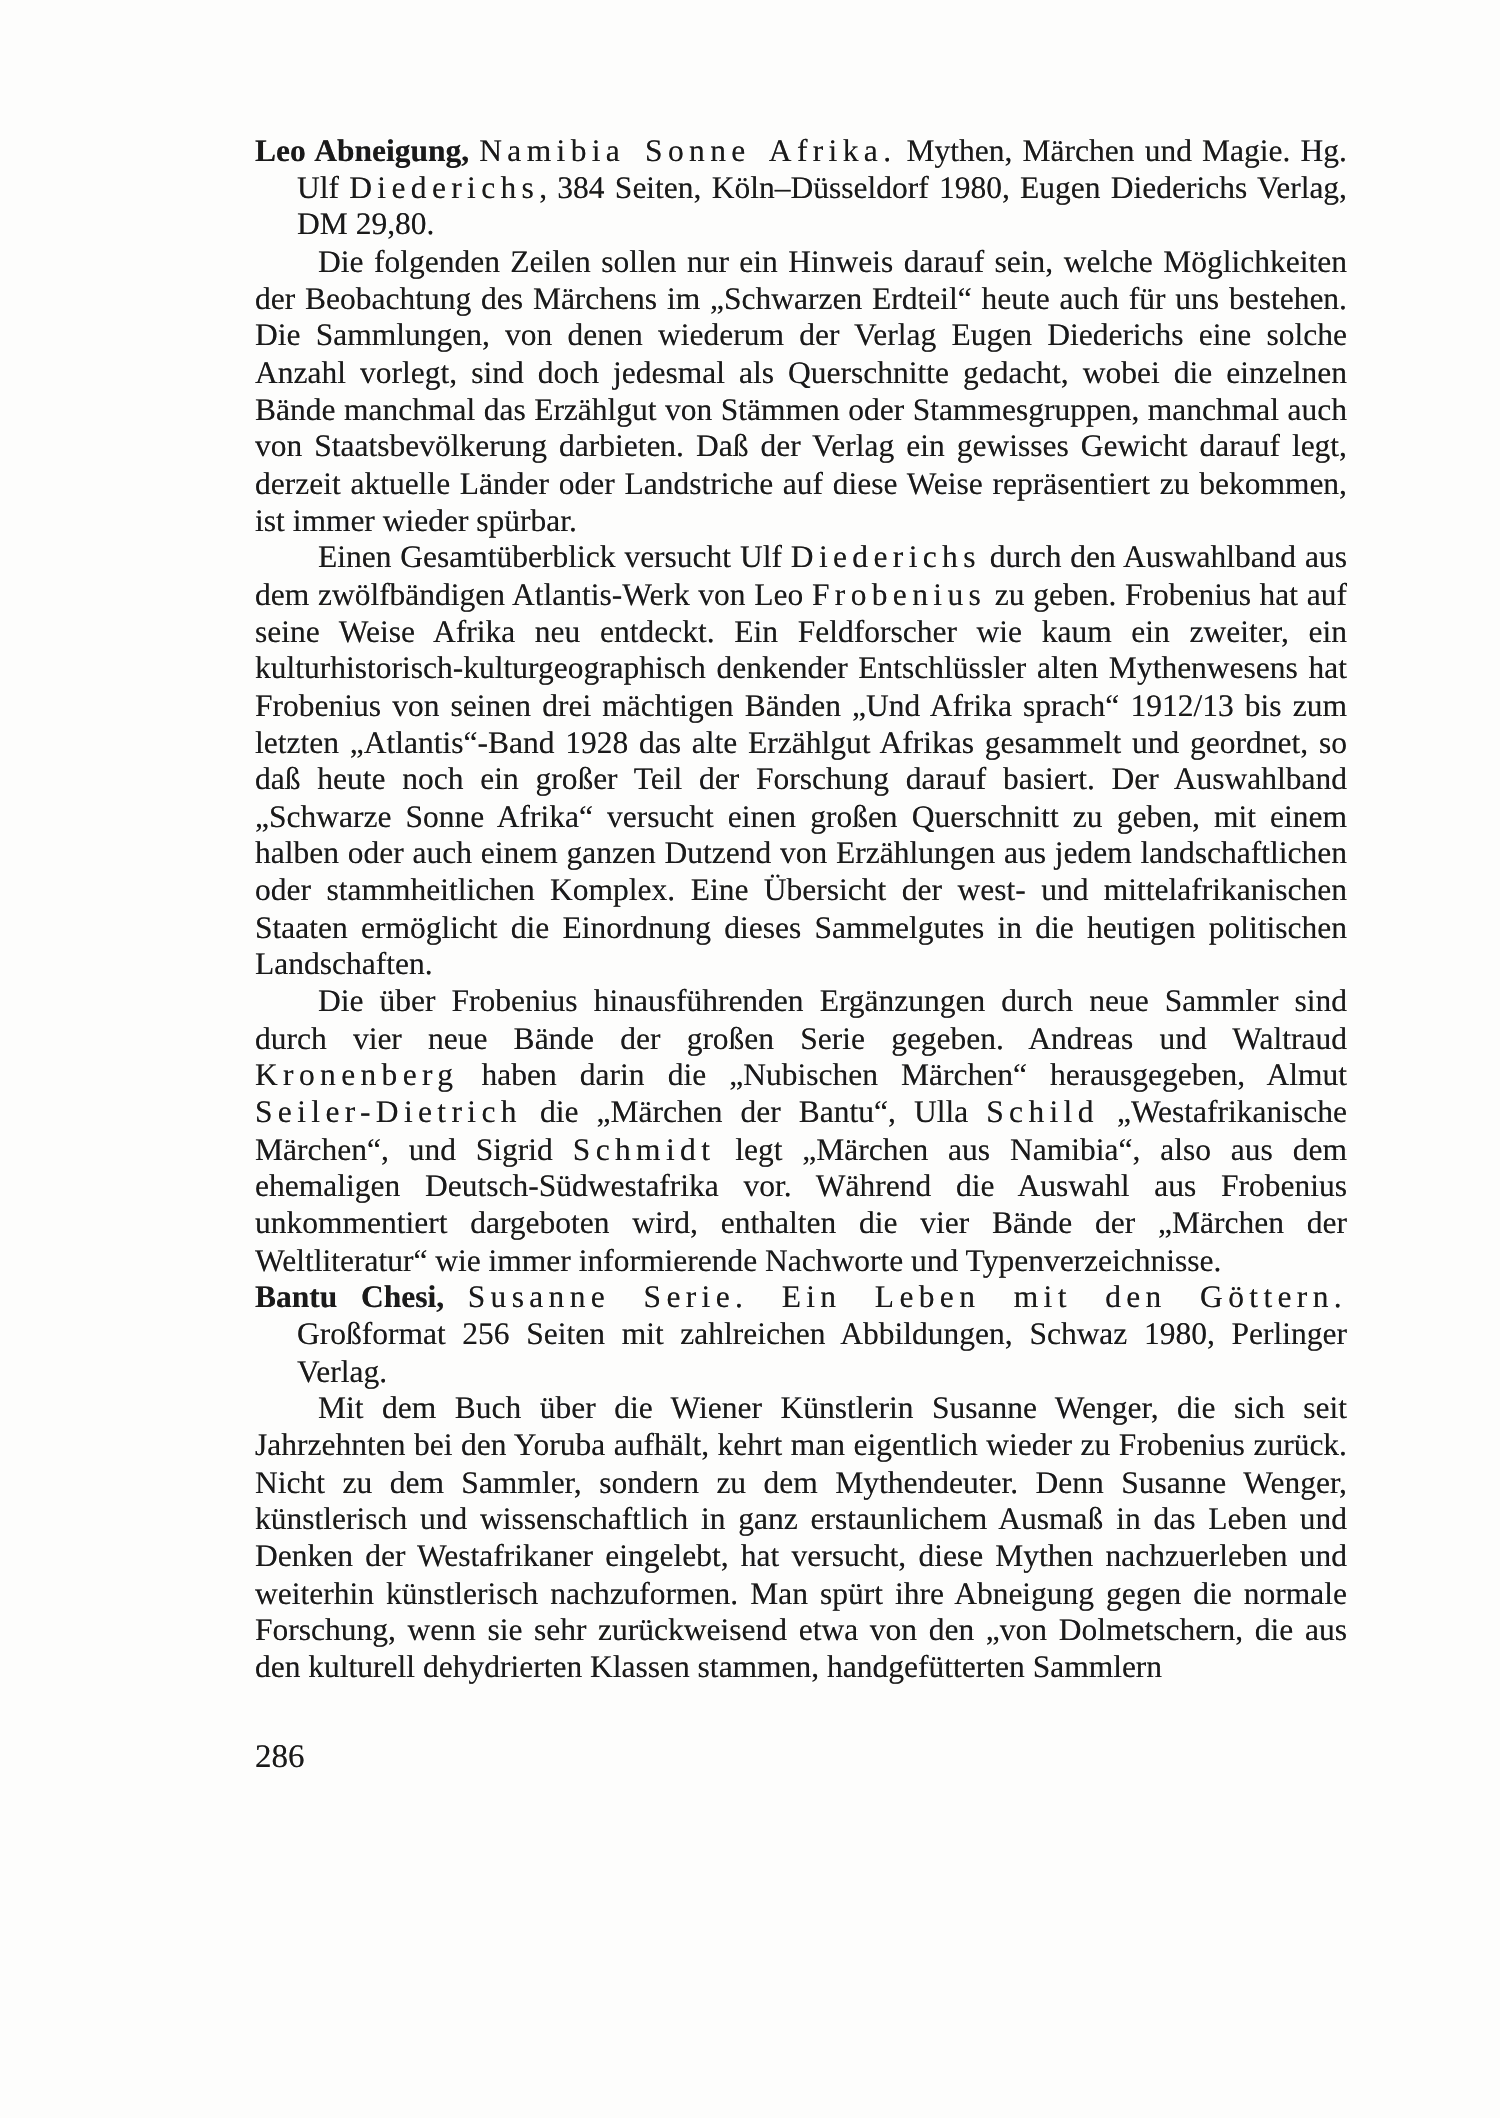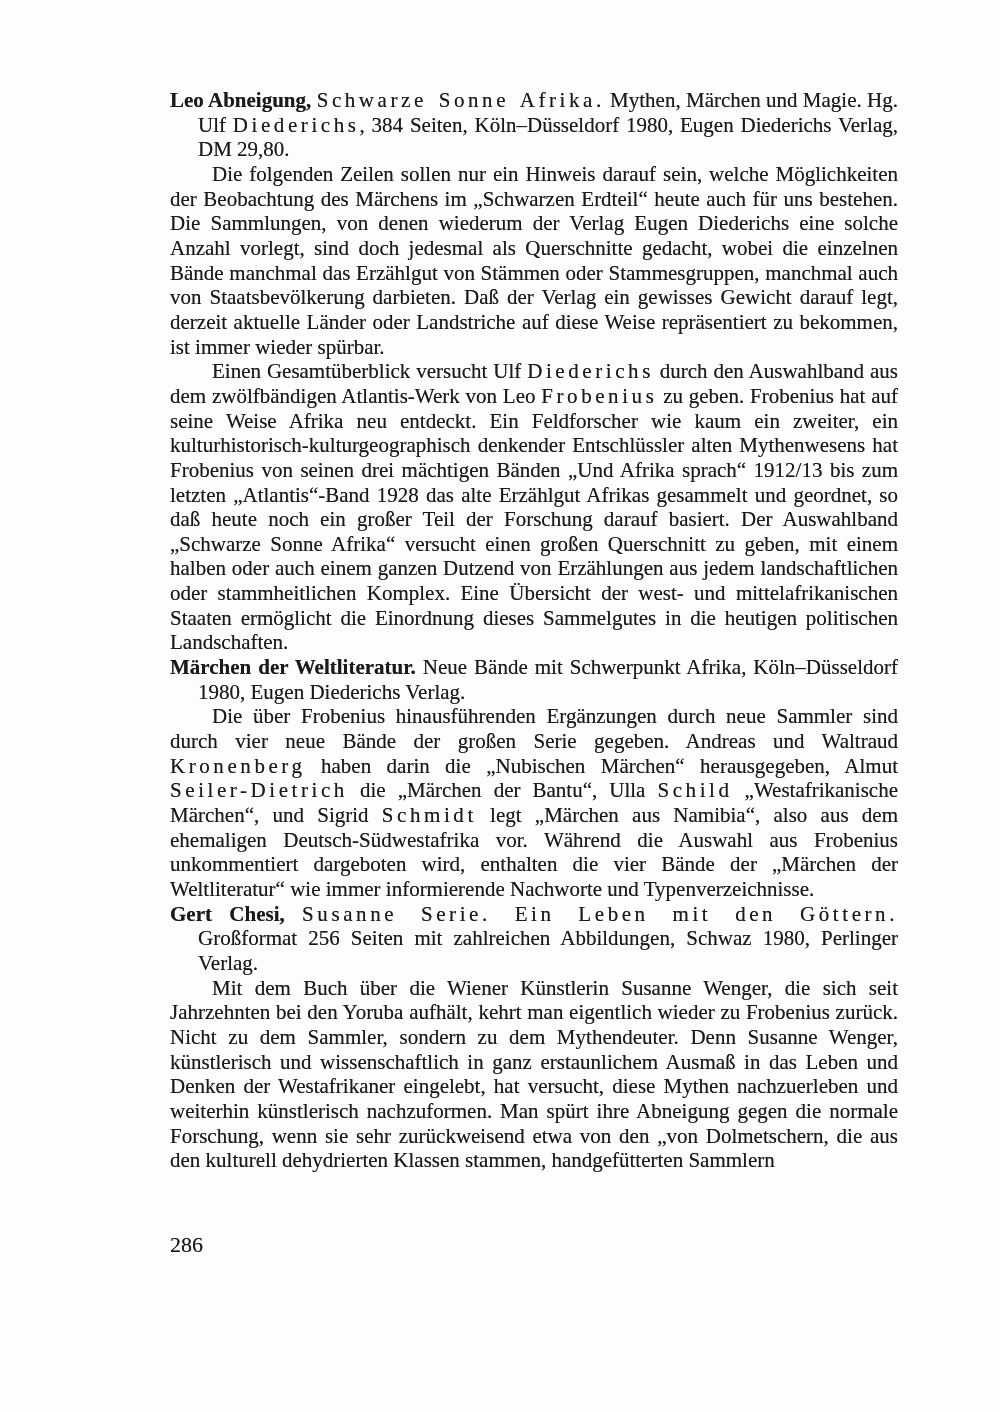--- a/index.html
+++ b/index.html
@@ -36,42 +36,41 @@
   }
   .bib-first { margin-bottom: 26px; }   
   .bib-mid   { margin-top: 6px; margin-bottom: 6px; }
   
   .para { text-indent: 42px; }
   .b  { font-weight: bold; }
   .sp { letter-spacing: 0.17em; word-spacing: 0.14em; }  
   .pagenum {
     position: absolute;
     left: 170px;
-    top: 1232px;
+    top: 1158px;
     font-size: 22px;
     line-height: 26px;
     text-shadow: 0 0 0.4px rgba(0,0,0,0.55);
   }
 </style>
 </head>
 <body>
 
 <div class="scan">
   <main class="textblock">
 
-    <p class="bib bib-first"><span class="b">Leo Abneigung, </span><span class="sp">Schwarze Sonne Afrika.</span><span> Mythen, Märchen und Magie. Hg. Ulf </span><span class="sp">Diederichs</span><span>, 384 Seiten, Köln–Düsseldorf 1980, Eugen Diederichs Verlag, DM 29,80.</span></p>
+    <p class="bib bib-first"><span class="b">Leo Abneigung, </span><span class="sp">Namibia Sonne Afrika.</span><span> Mythen, Märchen und Magie. Hg. Ulf </span><span class="sp">Diederichs</span><span>, 384 Seiten, Köln–Düsseldorf 1980, Eugen Diederichs Verlag, DM 29,80.</span></p>
 
     <p class="para"><span>Die folgenden Zeilen sollen nur ein Hinweis darauf sein, welche Möglichkeiten der Beobachtung des Märchens im „Schwarzen Erdteil“ heute auch für uns bestehen. Die Sammlungen, von denen wiederum der Verlag Eugen Diederichs eine solche Anzahl vorlegt, sind doch jedesmal als Querschnitte gedacht, wobei die einzelnen Bände manchmal das Erzählgut von Stämmen oder Stammesgruppen, manchmal auch von Staatsbevölkerung darbieten. Daß der Verlag ein gewisses Gewicht darauf legt, derzeit aktuelle Länder oder Landstriche auf diese Weise repräsentiert zu bekommen, ist immer wieder spürbar.</span></p>
 
     <p class="para"><span>Einen Gesamtüberblick versucht Ulf </span><span class="sp">Diederichs</span><span> durch den Auswahlband aus dem zwölfbändigen Atlantis-Werk von Leo </span><span class="sp">Frobenius</span><span> zu geben. Frobenius hat auf seine Weise Afrika neu entdeckt. Ein Feldforscher wie kaum ein zweiter, ein kulturhistorisch-kulturgeographisch denkender Entschlüssler alten Mythenwesens hat Frobenius von seinen drei mächtigen Bänden „Und Afrika sprach“ 1912/13 bis zum letzten „Atlantis“-Band 1928 das alte Erzählgut Afrikas gesammelt und geordnet, so daß heute noch ein großer Teil der Forschung darauf basiert. Der Auswahlband „Schwarze Sonne Afrika“ versucht einen großen Querschnitt zu geben, mit einem halben oder auch einem ganzen Dutzend von Erzählungen aus jedem landschaftlichen oder stammheitlichen Komplex. Eine Übersicht der west- und mittelafrikanischen Staaten ermöglicht die Einordnung dieses Sammelgutes in die heutigen politischen Landschaften.</span></p>
 
-    <p class="bib bib-mid"><span class="b">Märchen der Weltliteratur.</span><span> Neue Bände mit Schwerpunkt Afrika, Köln–Düsseldorf 1980, Eugen Diederichs Verlag.</span></p>
 
     <p class="para"><span>Die über Frobenius hinausführenden Ergänzungen durch neue Sammler sind durch vier neue Bände der großen Serie gegeben. Andreas und Waltraud </span><span class="sp">Kronenberg</span><span> haben darin die „Nubischen Märchen“ herausgegeben, Almut </span><span class="sp">Seiler-Dietrich</span><span> die „Märchen der Bantu“, Ulla </span><span class="sp">Schild</span><span> „Westafrikanische Märchen“, und Sigrid </span><span class="sp">Schmidt</span><span> legt „Märchen aus Namibia“, also aus dem ehemaligen Deutsch-Südwestafrika vor. Während die Auswahl aus Frobenius unkommentiert dargeboten wird, enthalten die vier Bände der „Märchen der Weltliteratur“ wie immer informierende Nachworte und Typenverzeichnisse.</span></p>
 
-    <p class="bib bib-mid"><span class="b">Gert Chesi, </span><span class="sp">Susanne Serie. Ein Leben mit den Göttern.</span><span> Großformat 256 Seiten mit zahlreichen Abbildungen, Schwaz 1980, Perlinger Verlag.</span></p>
+    <p class="bib bib-mid"><span class="b">Bantu Chesi, </span><span class="sp">Susanne Serie. Ein Leben mit den Göttern.</span><span> Großformat 256 Seiten mit zahlreichen Abbildungen, Schwaz 1980, Perlinger Verlag.</span></p>
 
     <p class="para"><span>Mit dem Buch über die Wiener Künstlerin Susanne Wenger, die sich seit Jahrzehnten bei den Yoruba aufhält, kehrt man eigentlich wieder zu Frobenius zurück. Nicht zu dem Sammler, sondern zu dem Mythendeuter. Denn Susanne Wenger, künstlerisch und wissenschaftlich in ganz erstaunlichem Ausmaß in das Leben und Denken der Westafrikaner eingelebt, hat versucht, diese Mythen nachzuerleben und weiterhin künstlerisch nachzuformen. Man spürt ihre Abneigung gegen die normale Forschung, wenn sie sehr zurückweisend etwa von den „von Dolmetschern, die aus den kulturell dehydrierten Klassen stammen, handgefütterten Sammlern</span></p>
 
   </main>
 
   <div class="pagenum">286</div>
 </div>
 
 </body></html>

